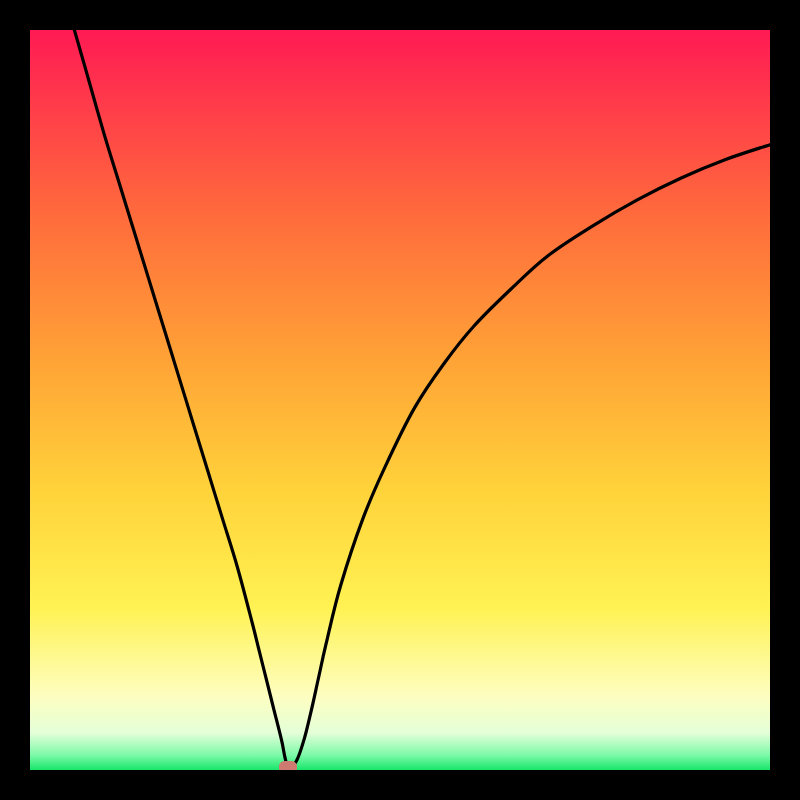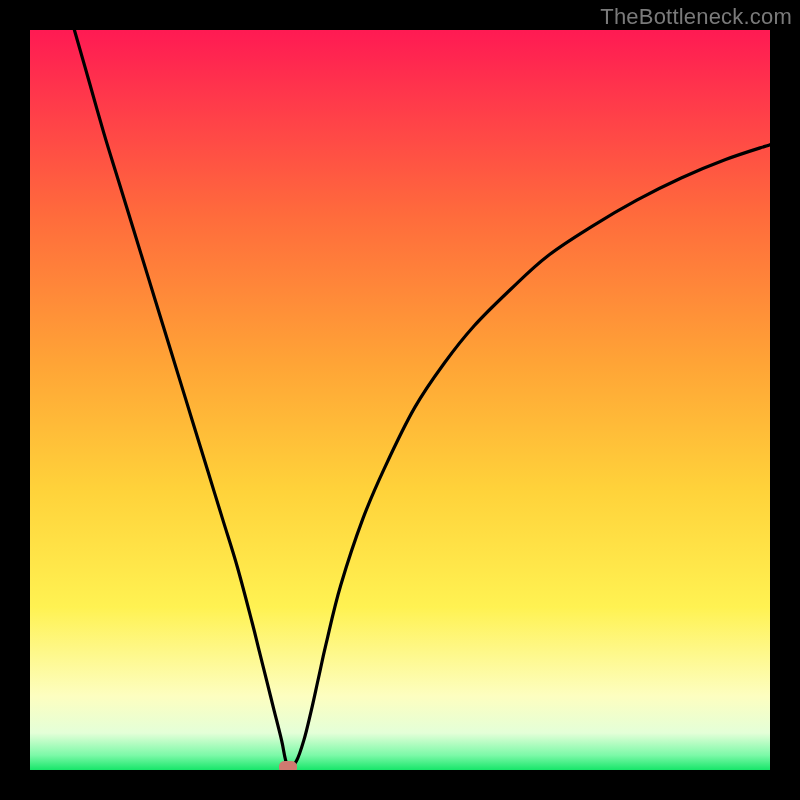--- a/index.html
+++ b/index.html
@@ -64,21 +64,20 @@
     height: 12px;
     border-radius: 6px / 5px;
     background: #cf7a70;
     transform: translate(-50%, -50%);
   }
 </style>
 </head>
 <body>
 
 <div class="frame">
-  <div class="watermark">TheBottleneck.com</div>
   <div class="plot-area">
     <div class="gradient"></div>
     <svg class="curve-svg" viewBox="0 0 740 740" preserveAspectRatio="none">
       <path id="curve-path" fill="none" stroke="#000" stroke-width="3.2" stroke-linejoin="round" stroke-linecap="round" d="M 44.4 0.0 C 47.1 9.3, 53.9 33.2, 59.2 51.8 C 64.5 70.4, 68.7 85.6, 74.0 103.6 C 79.3 121.6, 83.5 134.4, 88.8 151.7 C 94.1 169.0, 98.3 182.5, 103.6 199.8 C 108.9 217.1, 113.1 230.6, 118.4 247.9 C 123.7 265.2, 127.9 278.7, 133.2 296.0 C 138.5 313.3, 142.7 326.8, 148.0 344.1 C 153.3 361.4, 157.5 374.9, 162.8 392.2 C 168.1 409.5, 172.3 423.0, 177.6 440.3 C 182.9 457.6, 187.1 471.1, 192.4 488.4 C 197.7 505.7, 201.9 517.9, 207.2 536.5 C 212.5 555.1, 218.0 576.7, 222.0 592.0 C 226.0 607.3, 226.7 610.9, 229.4 621.6 C 232.1 632.3, 234.1 640.5, 236.8 651.2 C 239.5 661.9, 241.5 670.1, 244.2 680.8 C 246.9 691.5, 249.6 701.7, 251.6 710.4 C 253.6 719.1, 254.0 724.0, 255.3 728.9 C 256.6 733.8, 257.0 737.4, 259.0 737.8 C 261.0 738.2, 263.7 736.0, 266.4 731.1 C 269.1 726.2, 271.1 719.5, 273.8 710.4 C 276.5 701.3, 278.5 692.1, 281.2 680.8 C 283.9 669.5, 285.9 659.5, 288.6 647.5 C 291.3 635.5, 292.0 630.9, 296.0 614.2 C 300.0 597.6, 304.1 577.6, 310.8 555.0 C 317.5 532.4, 325.0 509.7, 333.0 488.4 C 341.0 467.1, 345.9 456.6, 355.2 436.6 C 364.5 416.6, 374.1 396.0, 384.8 377.4 C 395.5 358.8, 403.7 347.7, 414.4 333.0 C 425.1 318.3, 432.0 309.3, 444.0 296.0 C 456.0 282.7, 467.7 271.7, 481.0 259.0 C 494.3 246.3, 503.3 237.0, 518.0 225.7 C 532.7 214.4, 546.4 206.1, 562.4 196.1 C 578.4 186.1, 590.8 178.9, 606.8 170.2 C 622.8 161.5, 635.2 155.3, 651.2 148.0 C 667.2 140.7, 679.6 135.5, 695.6 129.5 C 711.6 123.5, 732.0 117.4, 740.0 114.7"></path>
     </svg>
     <div id="marker" class="marker" style="left: 257.52px; top: 737.04px;"></div>
   </div>
 </div>
 
 </body></html>

